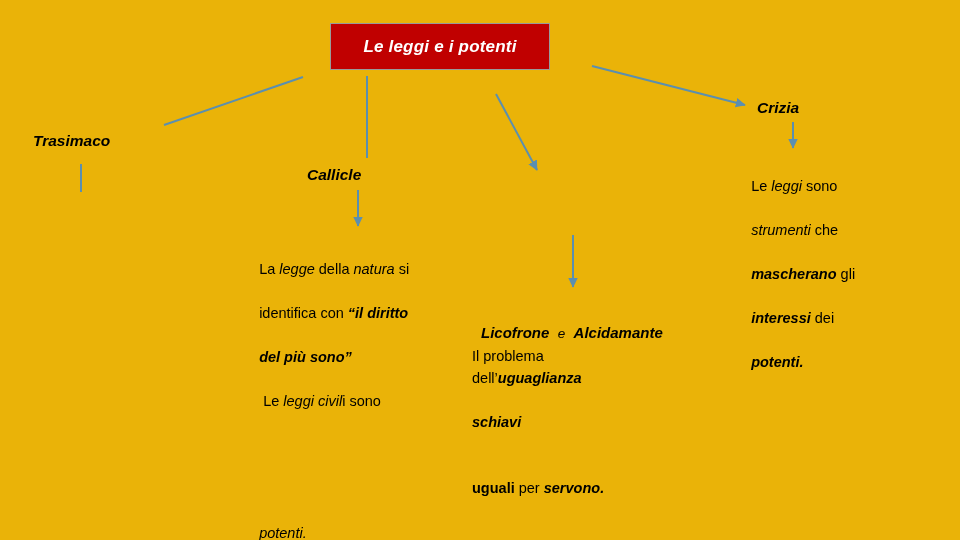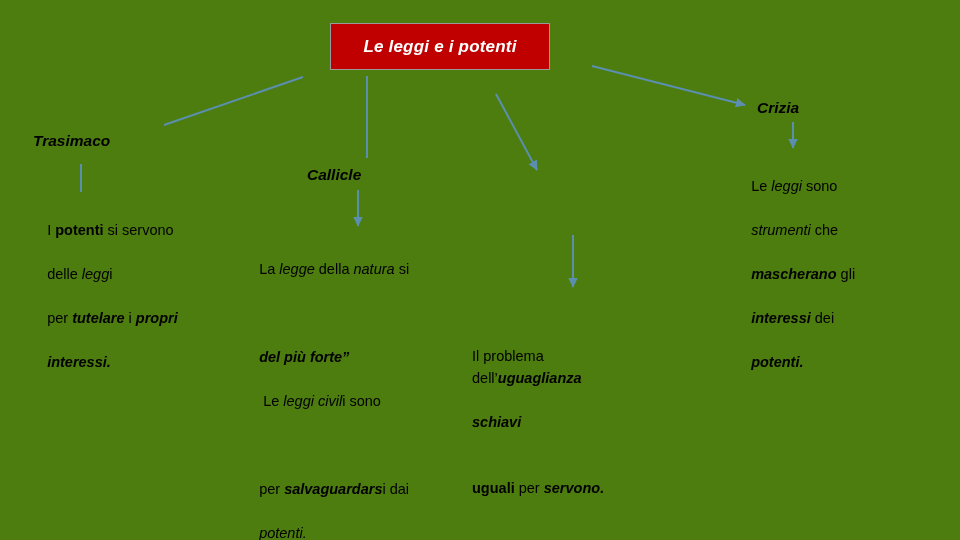--- a/index.html
+++ b/index.html
@@ -11,21 +11,21 @@
     width: 960px;
     height: 540px;
     font-family: "Liberation Sans", sans-serif;
     color: #000000;
     overflow: hidden;
   }
   #stage {
     position: relative;
     width: 960px;
     height: 540px;
-    background: #4d7c0f;
+    background: #eab308;
   }
   #connectors {
     position: absolute;
     left: 0;
     top: 0;
     width: 960px;
     height: 540px;
     pointer-events: none;
   }
 
@@ -135,49 +135,46 @@
 
     <line x1="573" y1="235" x2="573" y2="287" stroke="#5B8FB0" stroke-width="2" marker-end="url(#arrowhead)"></line>
   </svg>
 
   <div class="title-box">
     <span class="title-text">Le leggi e i potenti</span>
   </div>
 
   <div class="node-head" id="head-trasimaco">Trasimaco</div>
 
-  <div class="node-body" id="body-trasimaco">
-    <span>I <span class="b">potenti</span> si servono</span><br>
-    <span>delle <span class="i">legg</span>i</span><br>
-    <span>per <span class="bi">tutelare</span> i <span class="bi">propri</span></span><br>
-    <span><span class="bi">interessi.</span></span>
-  </div>
 
   <div class="node-head" id="head-callicle">Callicle</div>
 
   <div class="node-body" id="body-callicle">
     <span>La <span class="i">legge</span> della <span class="i">natura</span> si</span><br>
-    <br>
-    <span><span class="bi">del più forte”</span></span><br>
+    <span>identifica con <span class="bi">“il diritto</span></span><br>
+    <span><span class="bi">del più sono”</span></span><br>
     <span>&nbsp;Le <span class="i">leggi civil</span>i sono</span><br>
     <br>
-    <span>per <span class="bi">salvaguardars</span>i dai</span><br>
+    <br>
     <span><span class="i">potenti.</span></span>
   </div>
 
   <div class="node-head" id="head-crizia">Crizia</div>
 
   <div class="node-body" id="body-crizia">
     <span>Le <span class="i">leggi</span> sono</span><br>
     <span><span class="i">strumenti</span> che</span><br>
     <span><span class="bi">mascherano</span> gli</span><br>
     <span><span class="bi">interessi</span> dei</span><br>
     <span><span class="bi">potenti.</span></span>
   </div>
 
+  <div id="head-licofrone">
+    <span class="strong">Licofrone</span><span>&nbsp;&nbsp;</span><span class="conj">e</span><span>&nbsp;&nbsp;</span><span class="strong">Alcidamante</span>
+  </div>
 
   <div id="body-licofrone">
     <span>Il problema</span><br>
     <span>dell’<span class="bi">uguaglianza</span></span><br>
     <br>
     <span><span class="bi">schiavi</span></span><br>
     <br>
     <br>
     <span><span class="b">uguali</span> per <span class="bi">servono.</span></span>
   </div>

